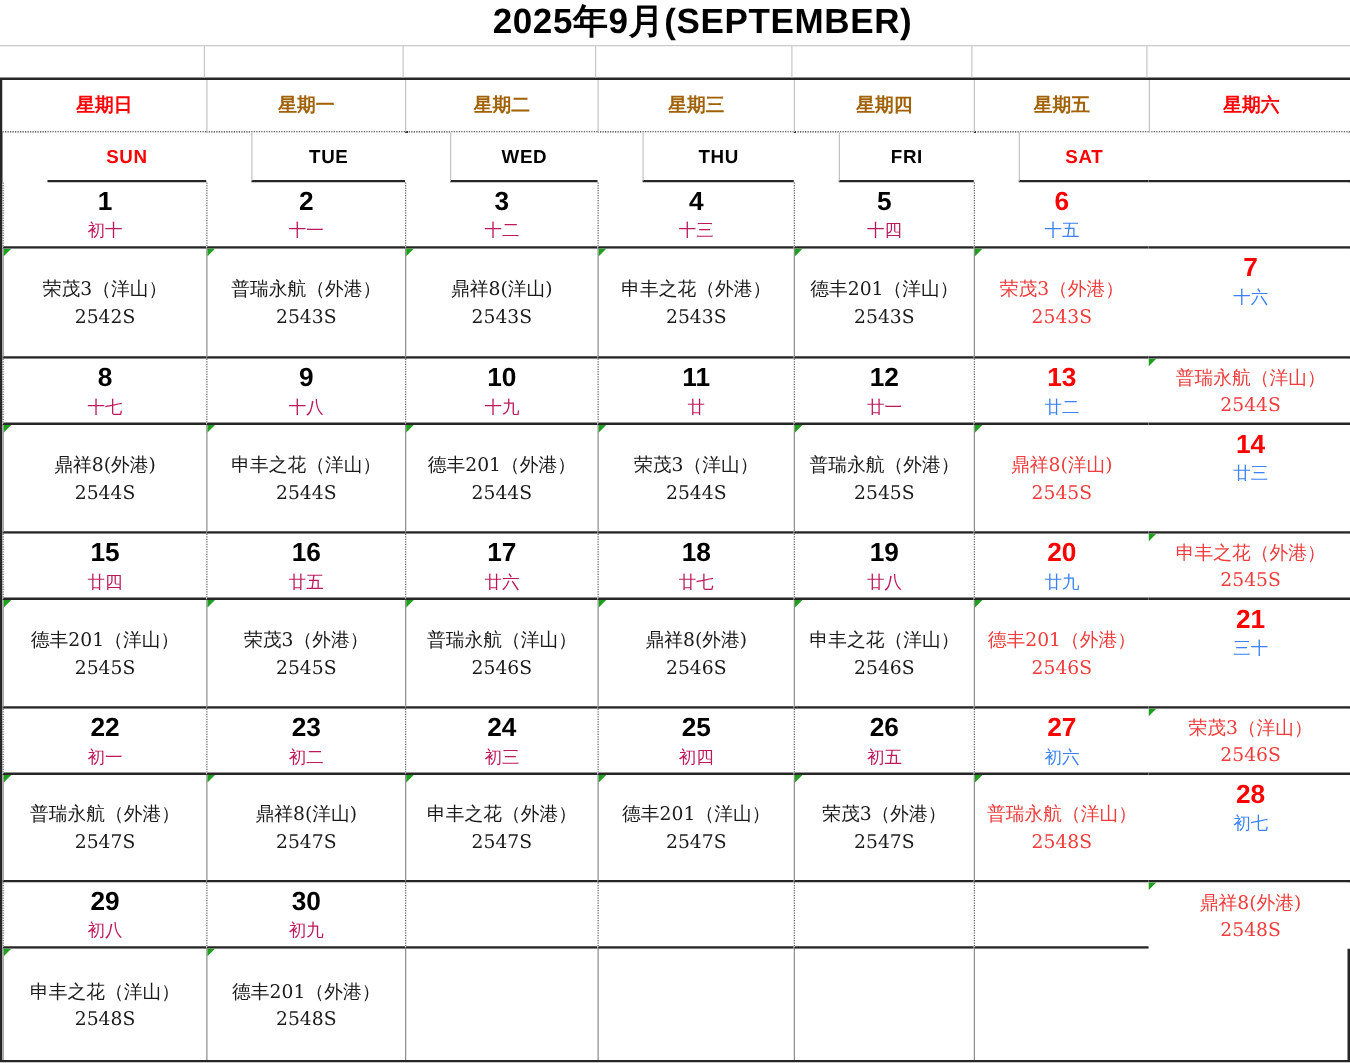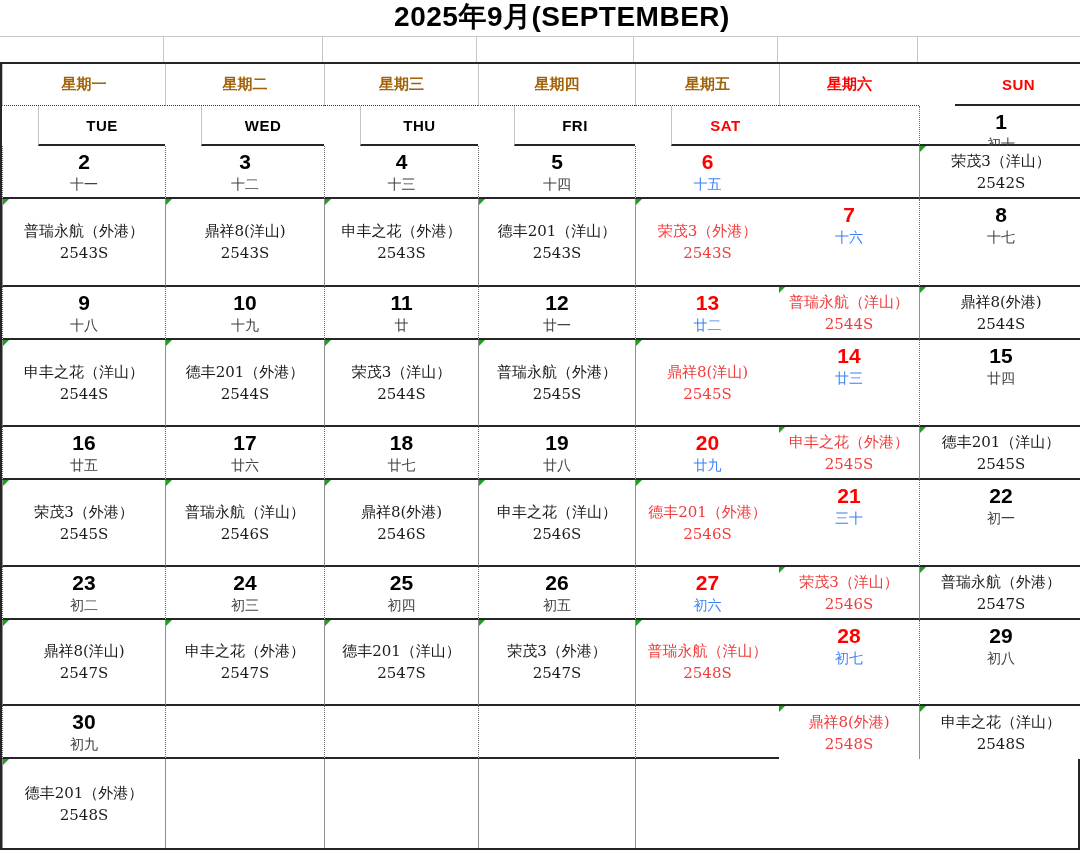--- a/index.html
+++ b/index.html
@@ -39,21 +39,21 @@
   .h1 .cn{font-family:"Liberation Serif", serif;font-weight:bold;font-size:15px;color:#a16207;}
   .h2{justify-content:center;margin-left:36px;}
   .h2:not(.col0){border-left:1px solid #c4c4c4;}
   .h2 .en{font-weight:bold;font-size:15px;color:#000;letter-spacing:0.5px;}
   .weekend .cn,.weekend .en{color:#ff0000;}
 
   
   .date-cell{justify-content:flex-start;padding-top:3px;}
   .date-cell:not(.col0){border-left:1px dotted #666;}
   .date-num{font-size:21px;font-weight:bold;color:#000;line-height:26px;}
-  .lunar{font-size:14px;color:#404040;line-height:19px;}
+  .lunar{font-size:14px;color:#be185d;line-height:19px;}
   .weekend .date-num{color:#ff0000;}
   .weekend .lunar{color:#3b82f6;}
 
   
   .vessel-cell{justify-content:center;}
   .vessel-name,.voyage{
     font-family:"DejaVu Serif", serif;font-size:15px;color:#1a1a1a;line-height:22px;
     white-space:nowrap;
   }
   .weekend .vessel-name,.weekend .voyage{color:#f03c3c;}
@@ -73,20 +73,23 @@
   <div class="strip" id="strip">
       <div class="strip-cell col0"></div>
       <div class="strip-cell col1"></div>
       <div class="strip-cell col2"></div>
       <div class="strip-cell col3"></div>
       <div class="strip-cell col4"></div>
       <div class="strip-cell col5"></div>
       <div class="strip-cell col6"></div>
     </div>
   <div class="grid" id="grid">
+      <div class="cell h1 col0 weekend">
+        <div class="cn">星期日</div>
+      </div>
       <div class="cell h1 col1">
         <div class="cn">星期一</div>
       </div>
       <div class="cell h1 col2">
         <div class="cn">星期二</div>
       </div>
       <div class="cell h1 col3">
         <div class="cn">星期三</div>
       </div>
       <div class="cell h1 col4">

